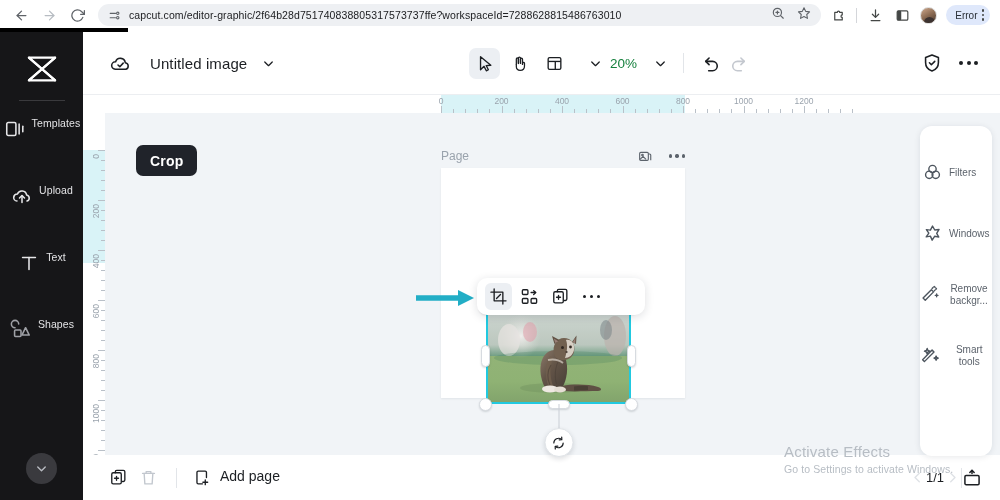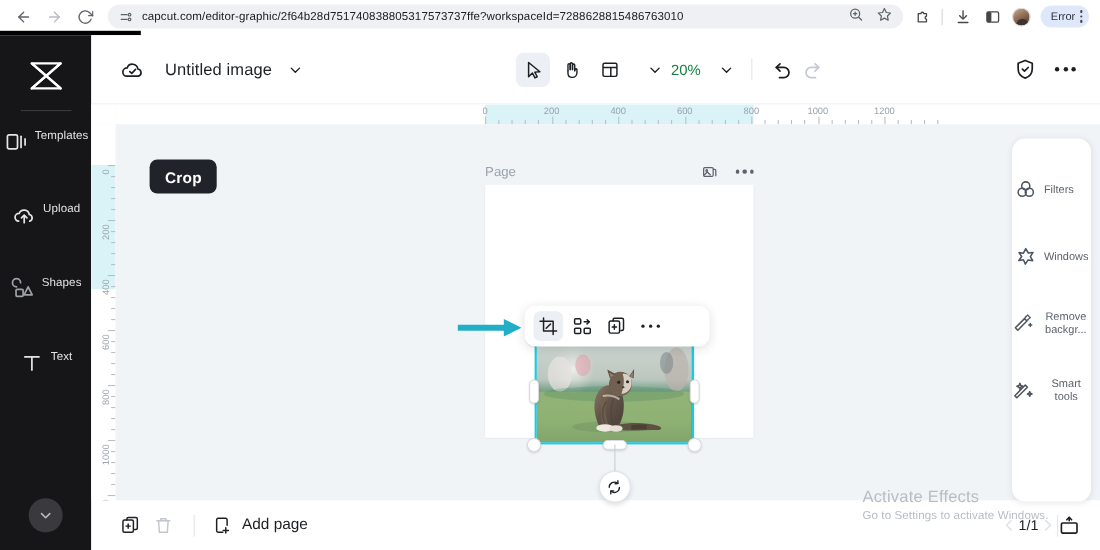--- a/index.html
+++ b/index.html
@@ -368,37 +368,37 @@
               <path d="M6.5 17.5a3.8 3.8 0 0 1 .5-7.6 5.2 5.2 0 0 1 10 1 3.4 3.4 0 0 1 .5 6.6"></path>
               <path d="M12 19v-7"></path>
               <polyline points="9.3 14.2 12 11.5 14.7 14.2"></polyline>
             </svg>
         </span>
         <span class="rail-label">Upload</span>
       </div>
 
       <div class="rail-item">
         <span class="rail-ico">
+          <svg width="22" height="22" viewBox="0 0 24 24" fill="none" stroke="#e6e6e8" stroke-width="1.7" stroke-linecap="round">
+              <line x1="5" y1="6" x2="19" y2="6"></line>
+              <line x1="12" y1="6" x2="12" y2="19"></line>
+            </svg>
+        </span>
+        <span class="rail-label">Text</span>
+      </div>
+
+      <div class="rail-item">
+        <span class="rail-ico">
           <svg width="22" height="22" viewBox="0 0 24 24" fill="none" stroke="#9fa1a6" stroke-width="1.7" stroke-linecap="round" stroke-linejoin="round">
               <path d="M9.5 5.5A4 4 0 1 0 5.5 9.5"></path>
               <rect x="5" y="12" width="7" height="7" rx="1"></rect>
               <polygon points="17 9.5 21 17.5 13 17.5"></polygon>
             </svg>
         </span>
         <span class="rail-label">Shapes</span>
-      </div>
-
-      <div class="rail-item">
-        <span class="rail-ico">
-          <svg width="22" height="22" viewBox="0 0 24 24" fill="none" stroke="#e6e6e8" stroke-width="1.7" stroke-linecap="round">
-              <line x1="5" y1="6" x2="19" y2="6"></line>
-              <line x1="12" y1="6" x2="12" y2="19"></line>
-            </svg>
-        </span>
-        <span class="rail-label">Text</span>
       </div>
 
     </div>
 
     <div class="rail-expand">
       <svg width="15" height="15" viewBox="0 0 24 24" fill="none" stroke="#b9bcc2" stroke-width="2.2" stroke-linecap="round" stroke-linejoin="round">
           <polyline points="6 9.5 12 15.5 18 9.5"></polyline>
         </svg>
     </div>
   </div>

